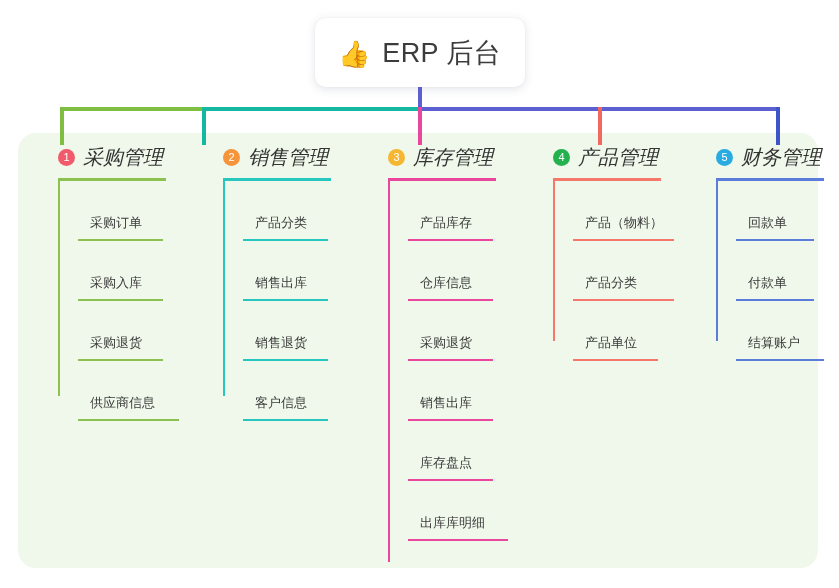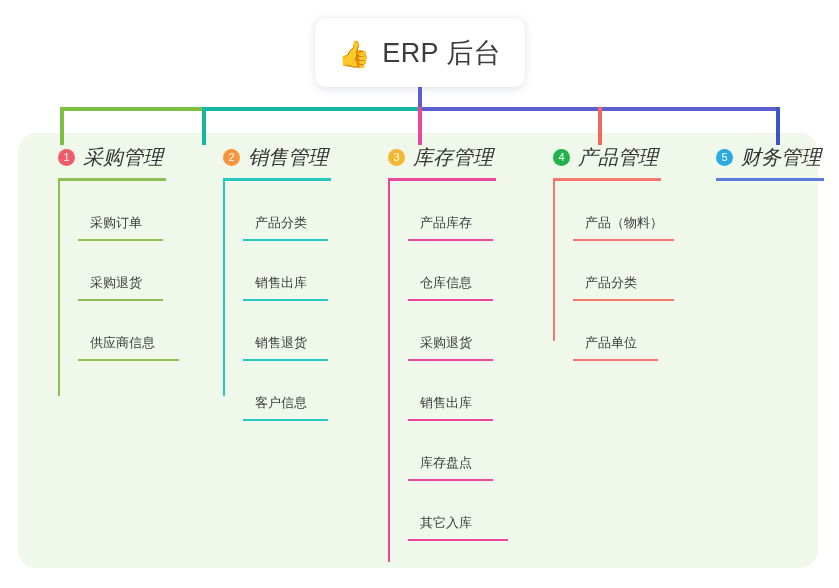--- a/index.html
+++ b/index.html
@@ -178,20 +178,24 @@
           <span class="col-title">采购管理</span>
         </div>
         <div class="head-rule" style="width: 108px; background: rgb(140, 193, 82); margin-left: 20px;"></div>
         <div class="leaf-wrap">
           <div class="spine" style="height: 215px; background: rgb(140, 193, 82);"></div>
           <div class="leaf">
             <span class="leaf-label">采购订单</span>
             <div class="leaf-rule" style="width: 85px; background: rgb(140, 193, 82);"></div>
           </div>
           <div class="leaf">
+            <span class="leaf-label">采购入库</span>
+            <div class="leaf-rule" style="width: 85px; background: rgb(140, 193, 82);"></div>
+          </div>
+          <div class="leaf">
             <span class="leaf-label">采购退货</span>
             <div class="leaf-rule" style="width: 85px; background: rgb(140, 193, 82);"></div>
           </div>
           <div class="leaf">
             <span class="leaf-label">供应商信息</span>
             <div class="leaf-rule" style="width: 101px; background: rgb(140, 193, 82);"></div>
           </div>
         </div>
       </div>
       <div class="column" style="left: 203px;">
@@ -242,21 +246,21 @@
           </div>
           <div class="leaf">
             <span class="leaf-label">销售出库</span>
             <div class="leaf-rule" style="width: 85px; background: rgb(232, 71, 155);"></div>
           </div>
           <div class="leaf">
             <span class="leaf-label">库存盘点</span>
             <div class="leaf-rule" style="width: 85px; background: rgb(232, 71, 155);"></div>
           </div>
           <div class="leaf">
-            <span class="leaf-label">其它入库</span>
+            <span class="leaf-label">出库库明细</span>
             <div class="leaf-rule" style="width: 100px; background: rgb(232, 71, 155);"></div>
           </div>
         </div>
       </div>
       <div class="column" style="left: 533px;">
         <div class="col-head">
           <span class="badge" style="background: rgb(34, 177, 76);">4</span>
           <span class="col-title">产品管理</span>
         </div>
         <div class="head-rule" style="width: 108px; background: rgb(245, 120, 108); margin-left: 20px;"></div>
@@ -275,16 +279,31 @@
             <div class="leaf-rule" style="width: 85px; background: rgb(245, 120, 108);"></div>
           </div>
         </div>
       </div>
       <div class="column" style="left: 696px;">
         <div class="col-head">
           <span class="badge" style="background: rgb(41, 171, 226);">5</span>
           <span class="col-title">财务管理</span>
         </div>
         <div class="head-rule" style="width: 108px; background: rgb(92, 124, 220); margin-left: 20px;"></div>
+        <div class="leaf-wrap">
+          <div class="spine" style="height: 160px; background: rgb(92, 124, 220);"></div>
+          <div class="leaf">
+            <span class="leaf-label">回款单</span>
+            <div class="leaf-rule" style="width: 78px; background: rgb(92, 124, 220);"></div>
+          </div>
+          <div class="leaf">
+            <span class="leaf-label">付款单</span>
+            <div class="leaf-rule" style="width: 78px; background: rgb(92, 124, 220);"></div>
+          </div>
+          <div class="leaf">
+            <span class="leaf-label">结算账户</span>
+            <div class="leaf-rule" style="width: 88px; background: rgb(92, 124, 220);"></div>
+          </div>
+        </div>
       </div>
     </div>
 
 </div>
 
 </body></html>

